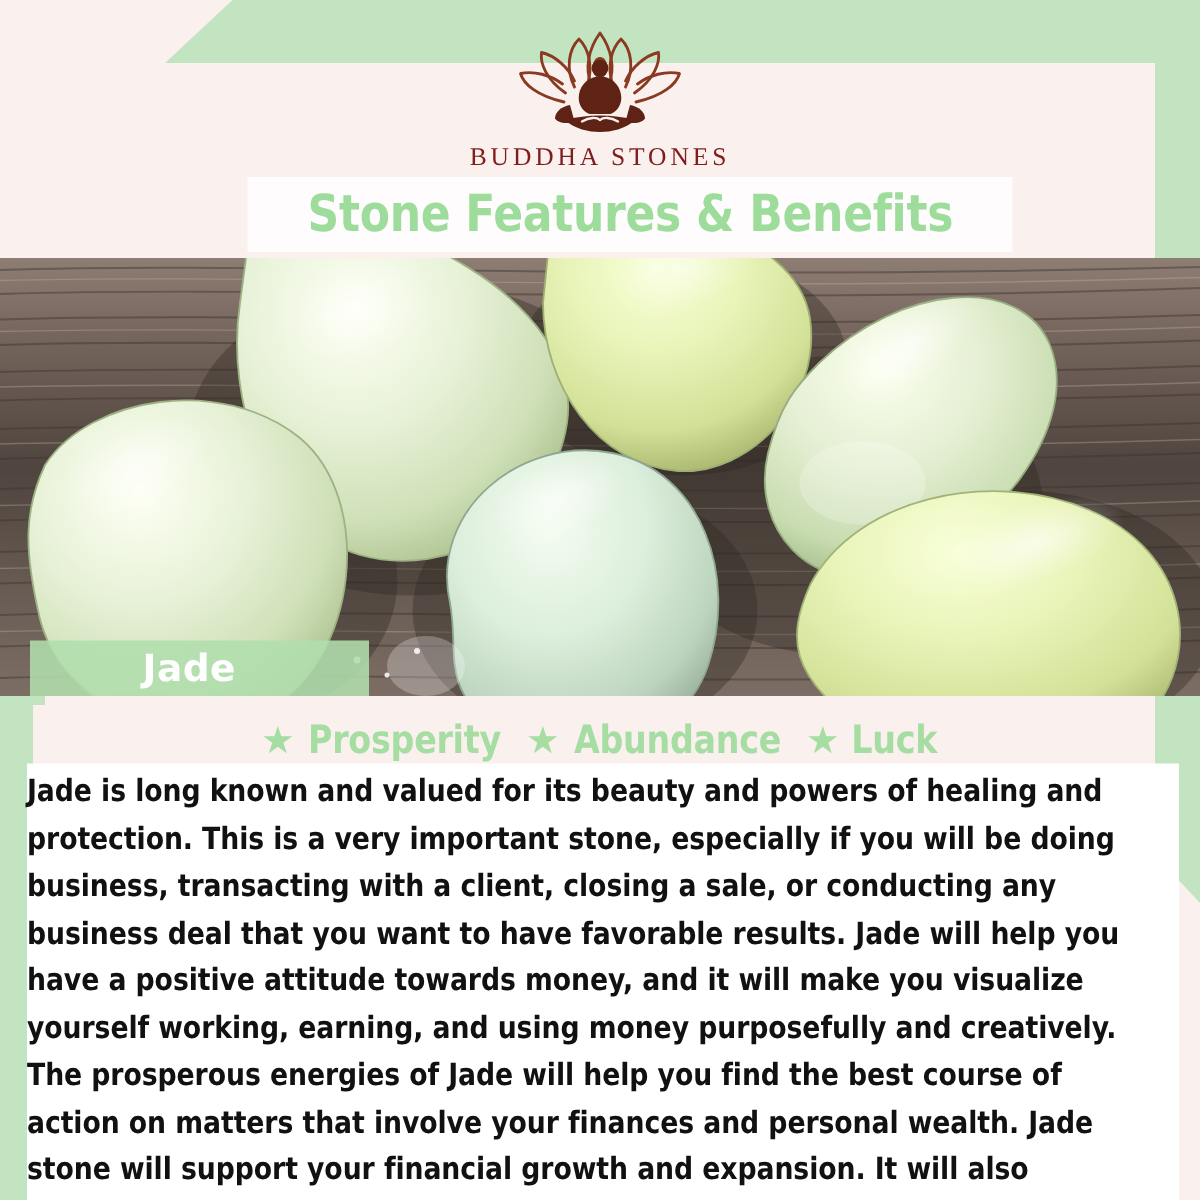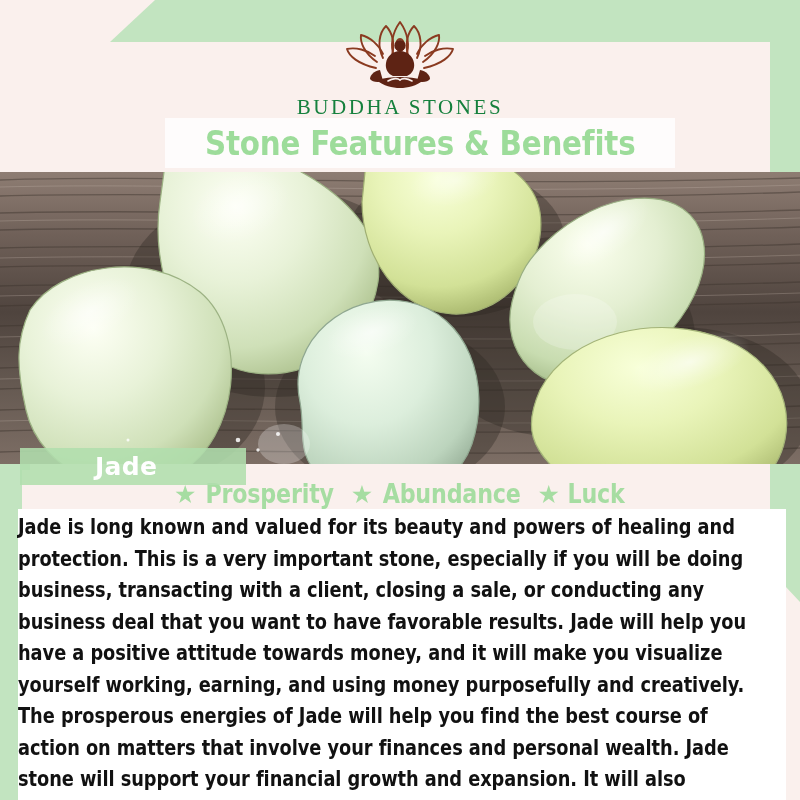--- a/index.html
+++ b/index.html
@@ -40,21 +40,21 @@
   }
 
   
   #logo-block{
     position:absolute;left:0;top:18px;width:800px;
     display:flex;flex-direction:column;align-items:center;
   }
   #logo-mark{width:128px;height:72px;display:block;}
   #logo-wordmark{
     font-family:"Liberation Serif", serif;
-    font-size:21px;letter-spacing:2.6px;color:#15803d;
+    font-size:17px;letter-spacing:2.6px;color:#7f1d1d;
     margin-top:5px;font-weight:400;
   }
 
   
   #title-banner{
     position:absolute;left:165px;top:118px;width:510px;height:50px;
     background:rgba(255,255,255,0.80);
     display:flex;align-items:center;justify-content:center;
     z-index:6;
   }
@@ -68,21 +68,21 @@
   #photo{
     position:absolute;left:0;top:172px;width:800px;height:292px;
     overflow:hidden;background:#6e5f56;
   }
   #photo svg{display:block;width:800px;height:292px;}
 
   
   #jade-label{
     position:absolute;left:20px;top:427px;width:226px;height:37px;
     background:rgba(176,222,173,0.88);
-    display:flex;align-items:center;z-index:7;margin-top:21px;
+    display:flex;align-items:center;z-index:7;
   }
   #jade-text{
     font-family:"DejaVu Sans","Liberation Sans",sans-serif;
     font-weight:700;font-size:25px;color:#ffffff;
     margin-left:75px;letter-spacing:0.3px;
   }
 
   
   #keywords{
     position:absolute;left:0;top:478px;width:800px;height:32px;

